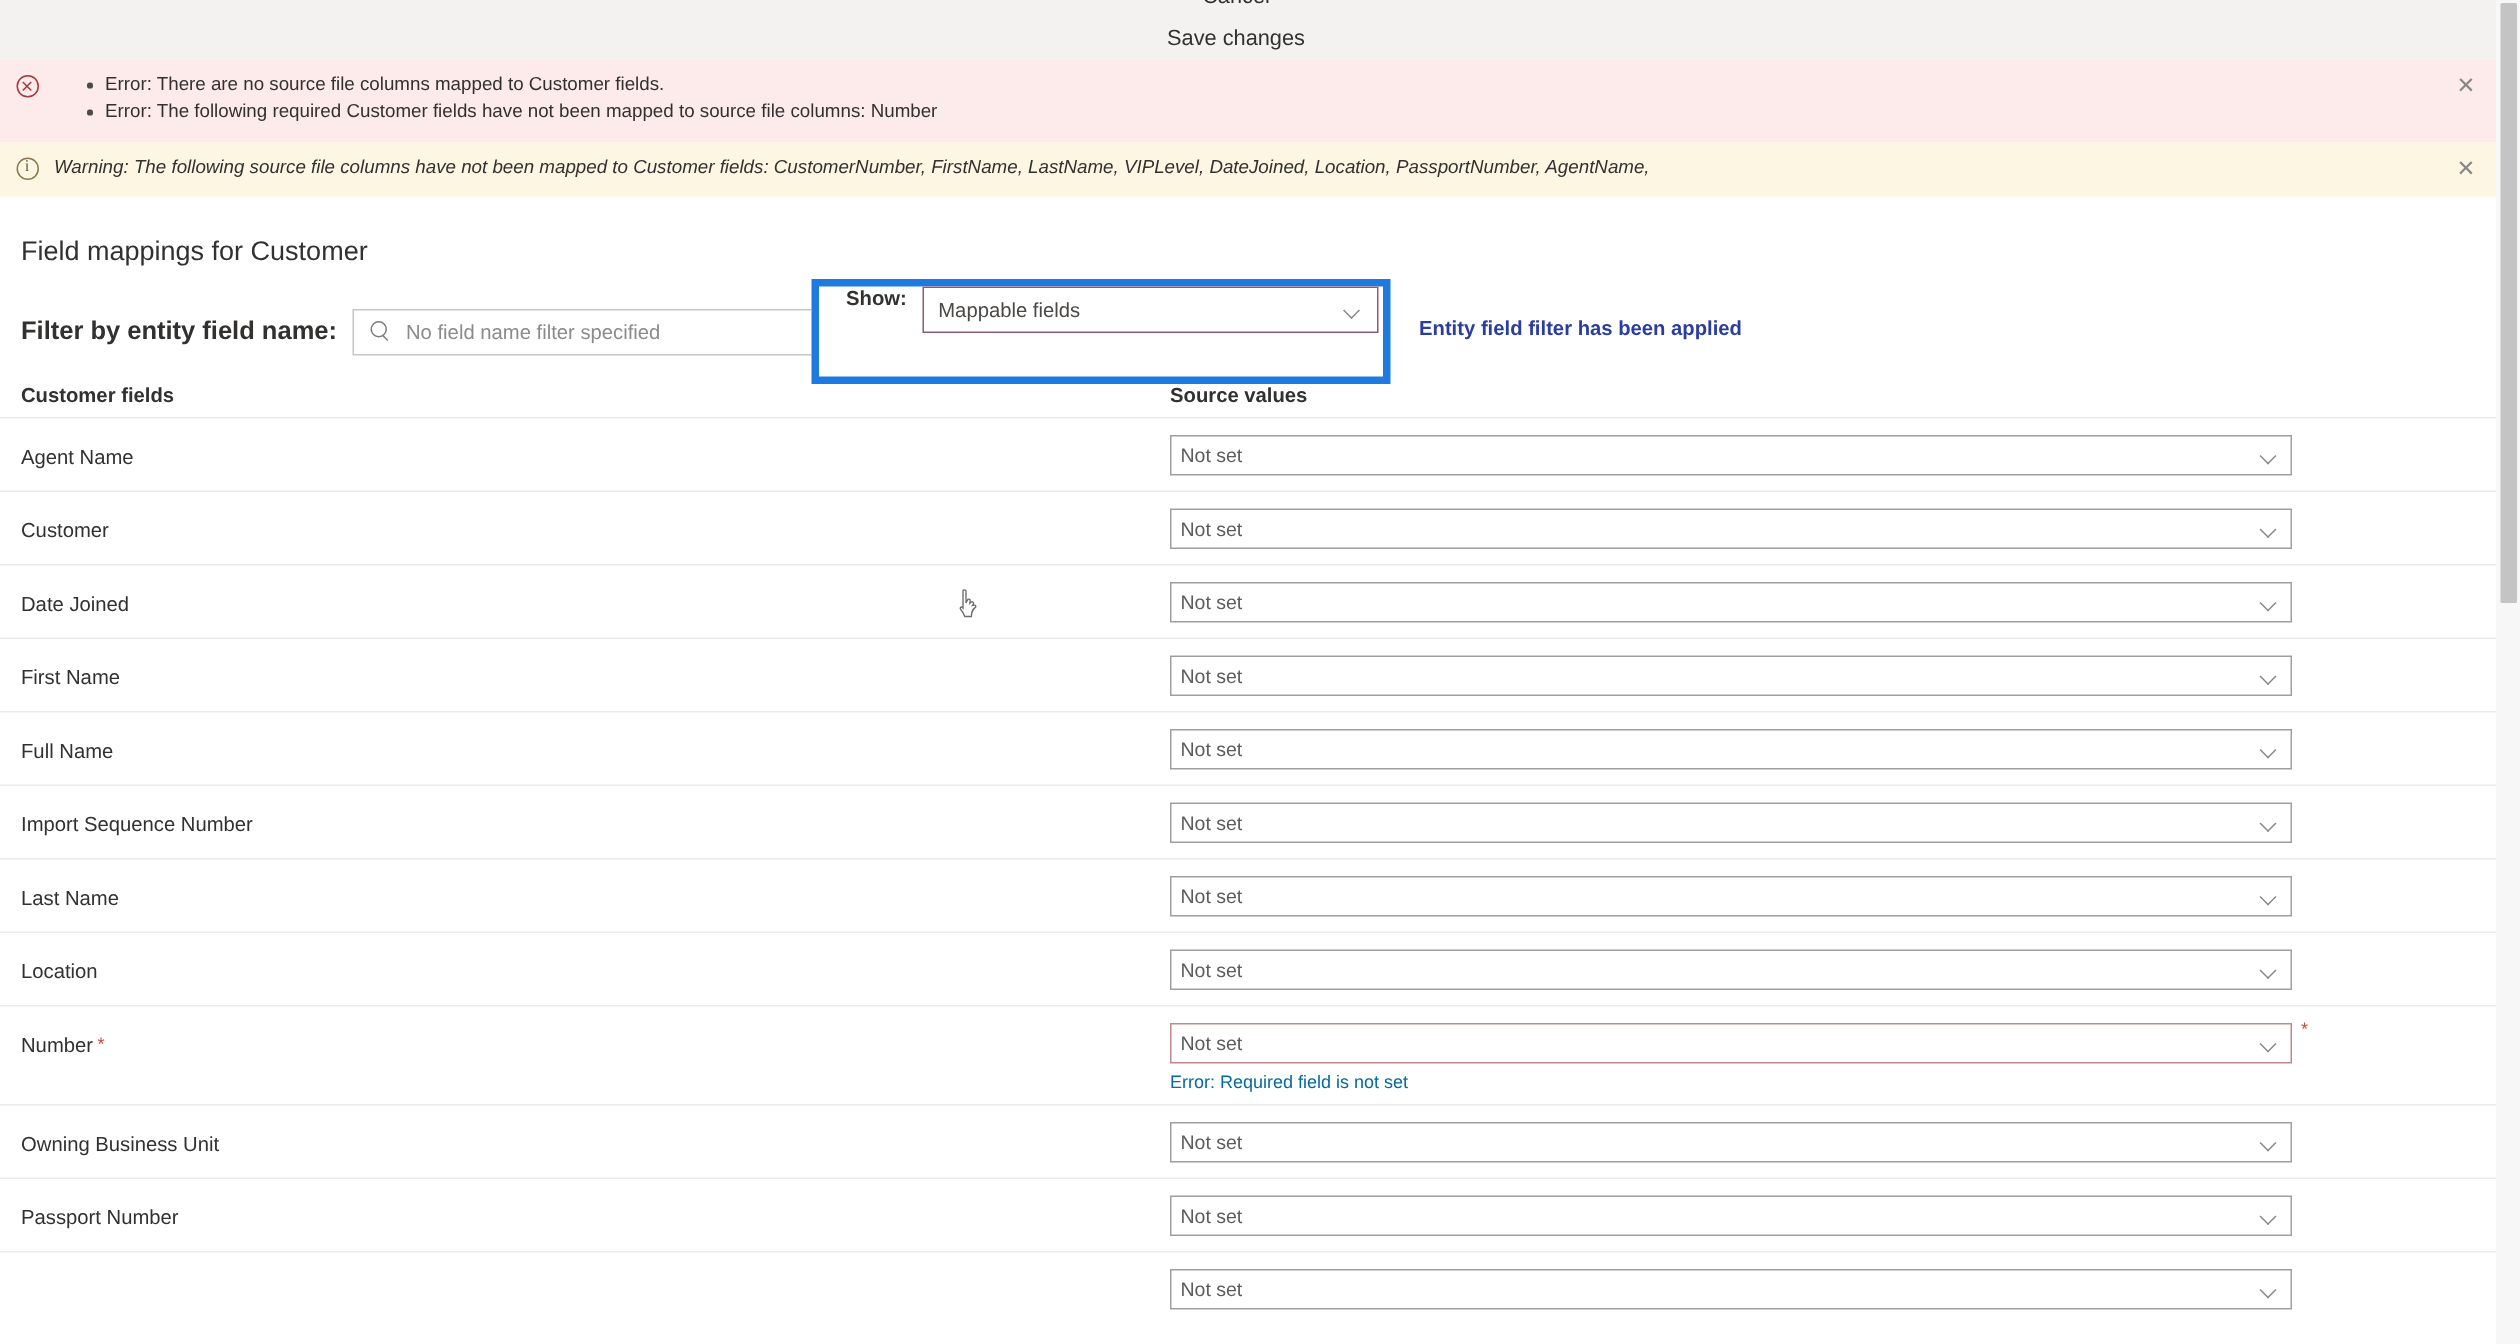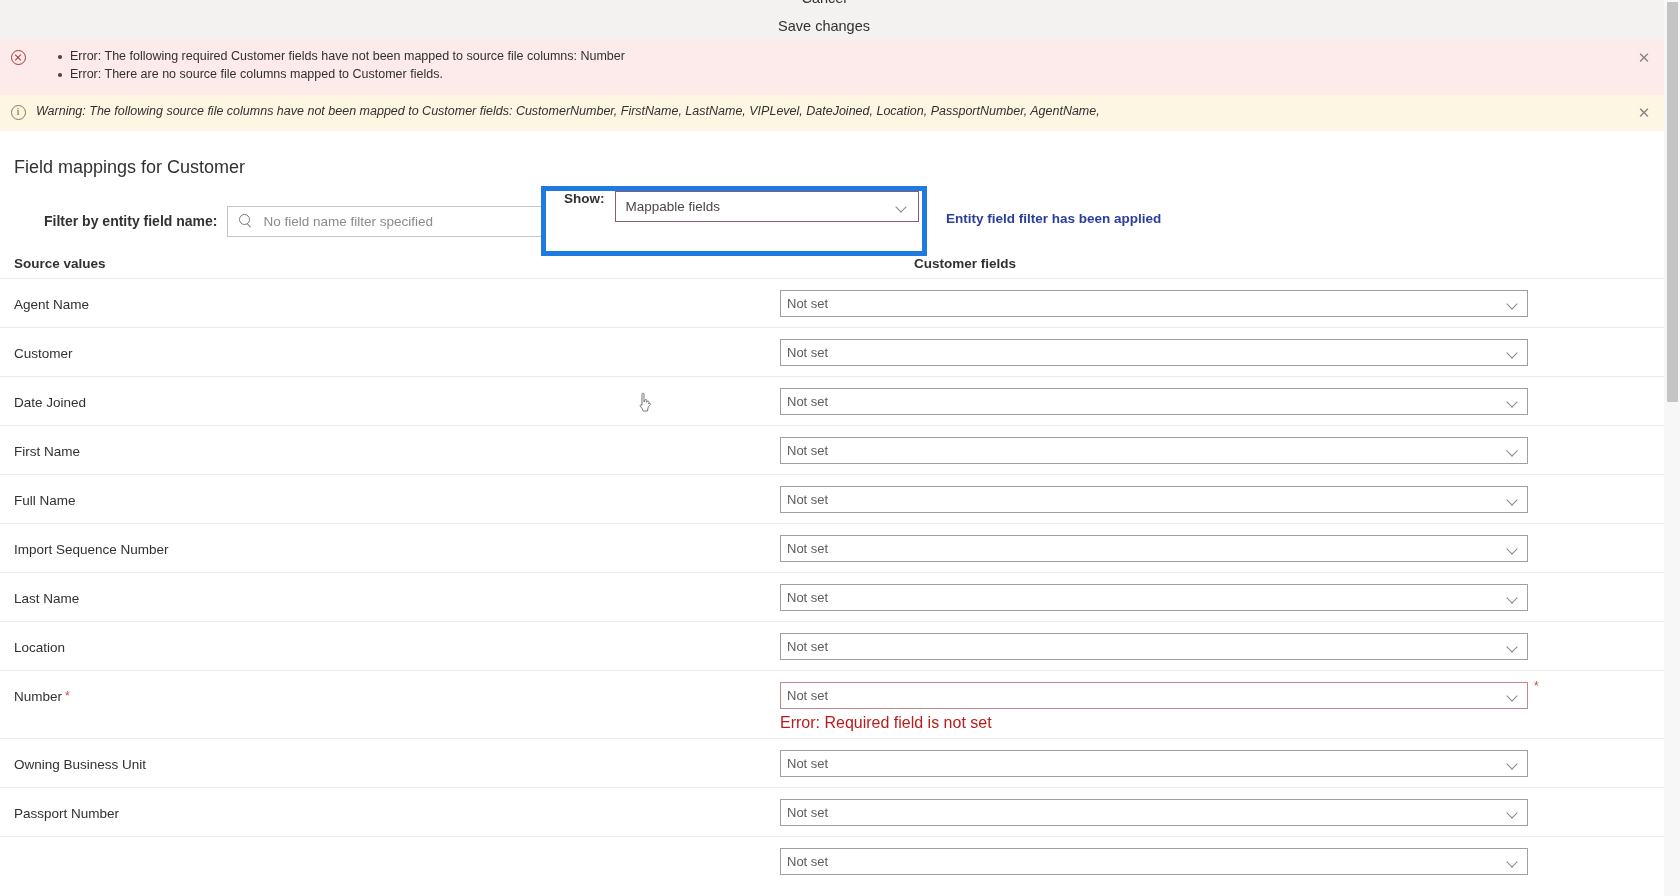--- a/index.html
+++ b/index.html
@@ -141,25 +141,24 @@
 
   .filter-row {
     position: relative;
     display: flex;
     align-items: center;
     margin-top: 22px;
     padding-left: 14px;
     height: 42px;
   }
   .filter-label {
-    font-size: 14px;
+    font-size: 17px;
     font-weight: bold;
     color: #323130;
     white-space: nowrap;
-    margin-left: 30px;
   }
   .search-box {
     margin-left: 10px;
     width: 352px;
     height: 31px;
     border: 1px solid #c8c6c4;
     background: #fff;
     display: flex;
     align-items: center;
     padding: 0 8px;
@@ -326,22 +325,22 @@
   }
   .dd .dd-val {
     flex: 1 1 auto;
     font-size: 13px;
     color: #5e5c5a;
   }
   .dd.error-dd { border-color: #c0898e; }
   .row.error-row .cell-value { padding-bottom: 6px; }
   .row.error-row { min-height: 66px; justify-content: space-between; }
   .field-error {
-    font-size: 16px;
-    color: #b91c1c;
+    font-size: 12px;
+    color: #0369a1;
     margin-top: 5px;
   }
   .row-star {
     position: absolute;
     left: 754px;
     top: 8px;
     color: #c84a3f;
     font-size: 12px;
   }
 
@@ -372,22 +371,22 @@
     <button class="cmd-btn">Cancel</button>
     <button class="cmd-btn">Save changes</button>
   </div>
 
   <div class="msgbar error">
     <div class="msg-icon">
       <span class="circ-icon err"></span>
     </div>
     <div class="msg-body">
       <ul class="msg-list">
+        <li>Error: There are no source file columns mapped to Customer fields.</li>
         <li>Error: The following required Customer fields have not been mapped to source file columns: Number</li>
-        <li>Error: There are no source file columns mapped to Customer fields.</li>
       </ul>
     </div>
     <div class="msg-close">✕</div>
   </div>
 
   <div class="msgbar warning">
     <div class="msg-icon">
       <span class="circ-icon info"></span>
     </div>
     <div class="msg-body">
@@ -422,22 +421,22 @@
         <path d="M6 2 C6 1 8 1 8 2 L8 10 L9 8 C9.3 7 11 7.4 10.8 8.4 L10.5 10.2
                  L11.5 9.4 C12.2 8.8 13.5 9.8 12.9 10.7 L12.3 11.7
                  L13.5 11.4 C14.5 11.2 15 12.6 14.1 13.1
                  C12.6 14 12 15.4 11.8 17 L11.6 19 L7.2 19
                  C6.6 17 5.6 15.6 4.4 14.2 C3.6 13.3 4.8 12.2 5.6 13 L6 13.4 Z" fill="#ffffff" stroke="#6b6b6b" stroke-width="0.9"></path>
       </svg>
     </div>
 
     <div class="table">
       <div class="thead">
+        <div class="th left">Customer fields</div>
         <div class="th right">Source values</div>
-        <div class="th left">Customer fields</div>
       </div>
       <div id="rows">
           <div class="row">
             <div class="cell-name"><span>Agent Name</span></div>
             <div class="cell-value">
               <div class="dd">
                 <span class="dd-val">Not set</span>
                 <span class="chev"></span>
               </div>
             </div>

